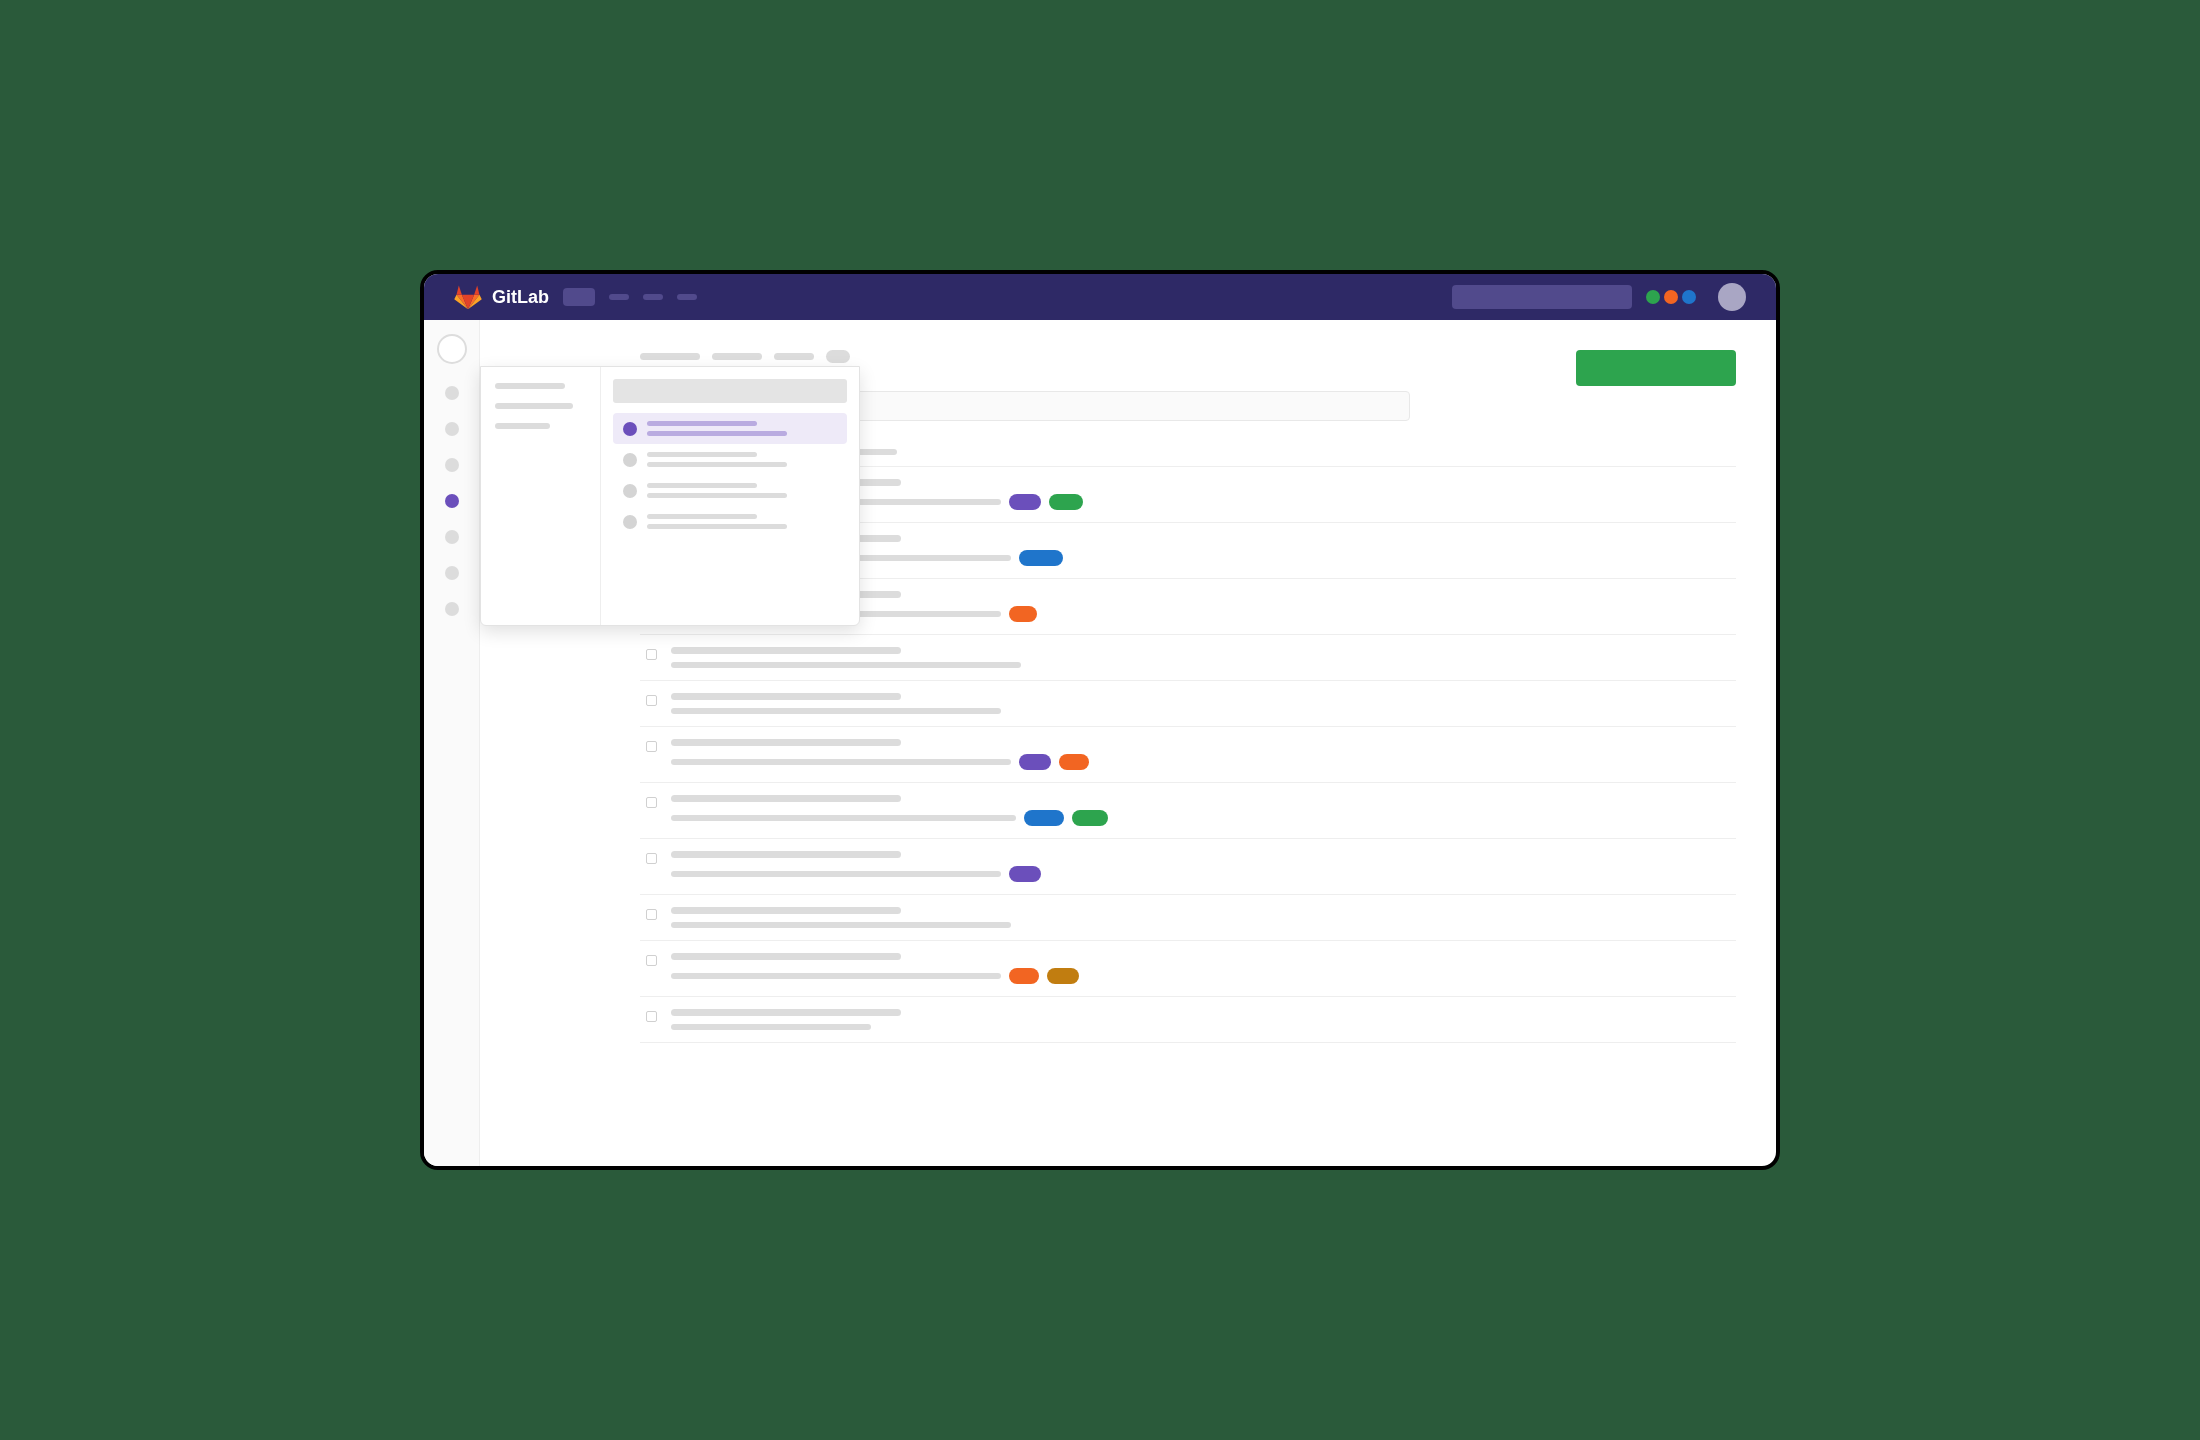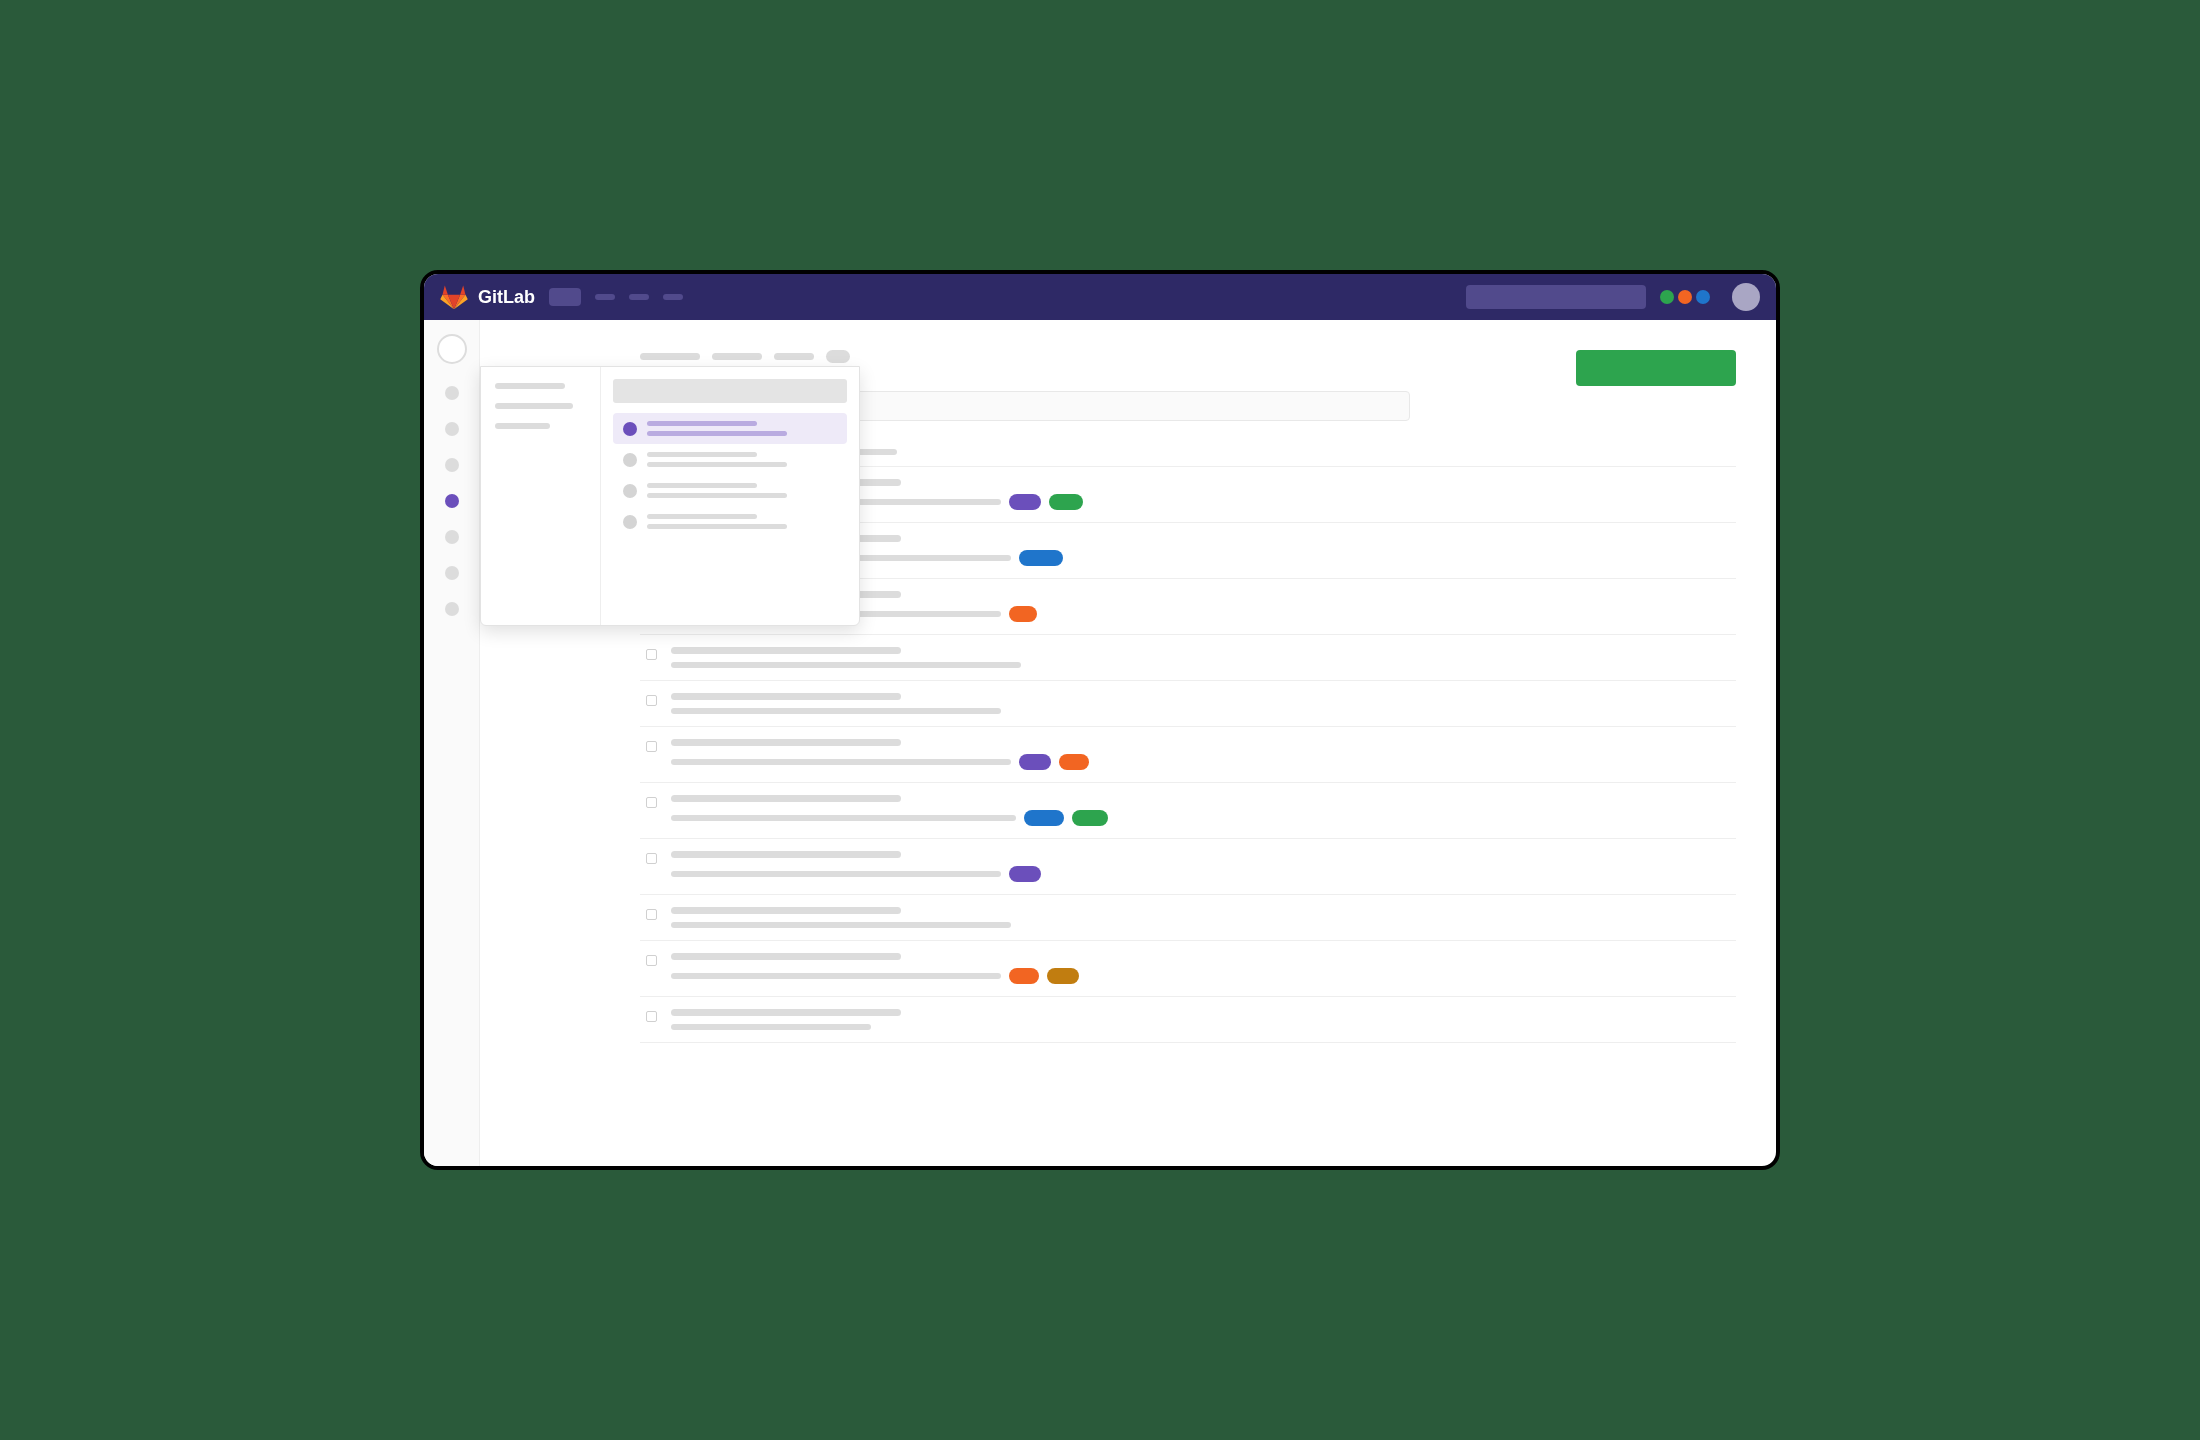--- a/index.html
+++ b/index.html
@@ -21,21 +21,21 @@
   overflow: hidden;
   display: flex;
   flex-direction: column;
   position: relative;
 }
 .topbar {
   height: 46px;
   background: #2e2966;
   display: flex;
   align-items: center;
-  padding: 0 16px;
+  padding: 0 30px;
   gap: 14px;
   flex-shrink: 0;
 }
 .logo-wrap { display: flex; align-items: center; gap: 10px; }
 .logo-svg { width: 28px; height: 26px; }
 .logo-text { color: #fff; font-weight: 600; font-size: 18px; }
 .nav-chip {
   width: 32px; height: 18px; background: #514a8c; border-radius: 4px;
 }
 .nav-dash { width: 20px; height: 6px; background: #514a8c; border-radius: 3px; }

